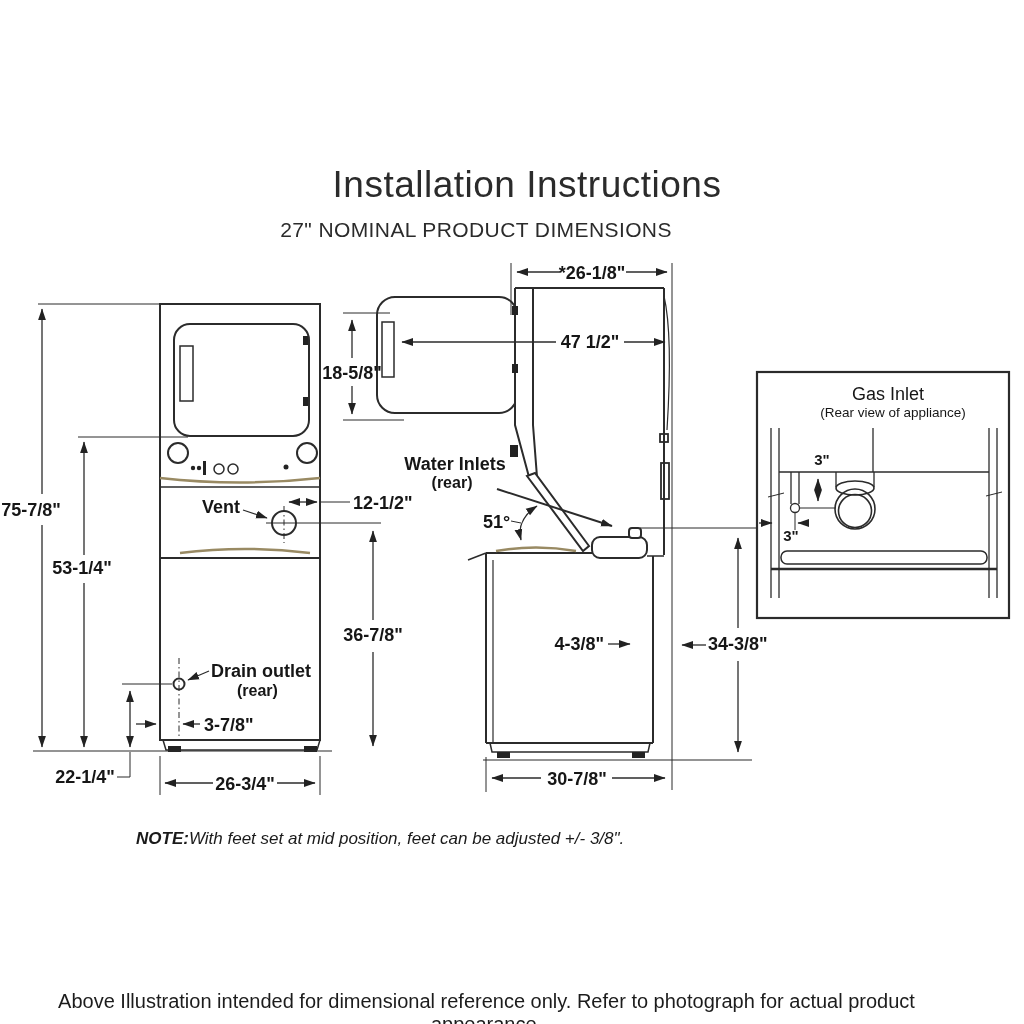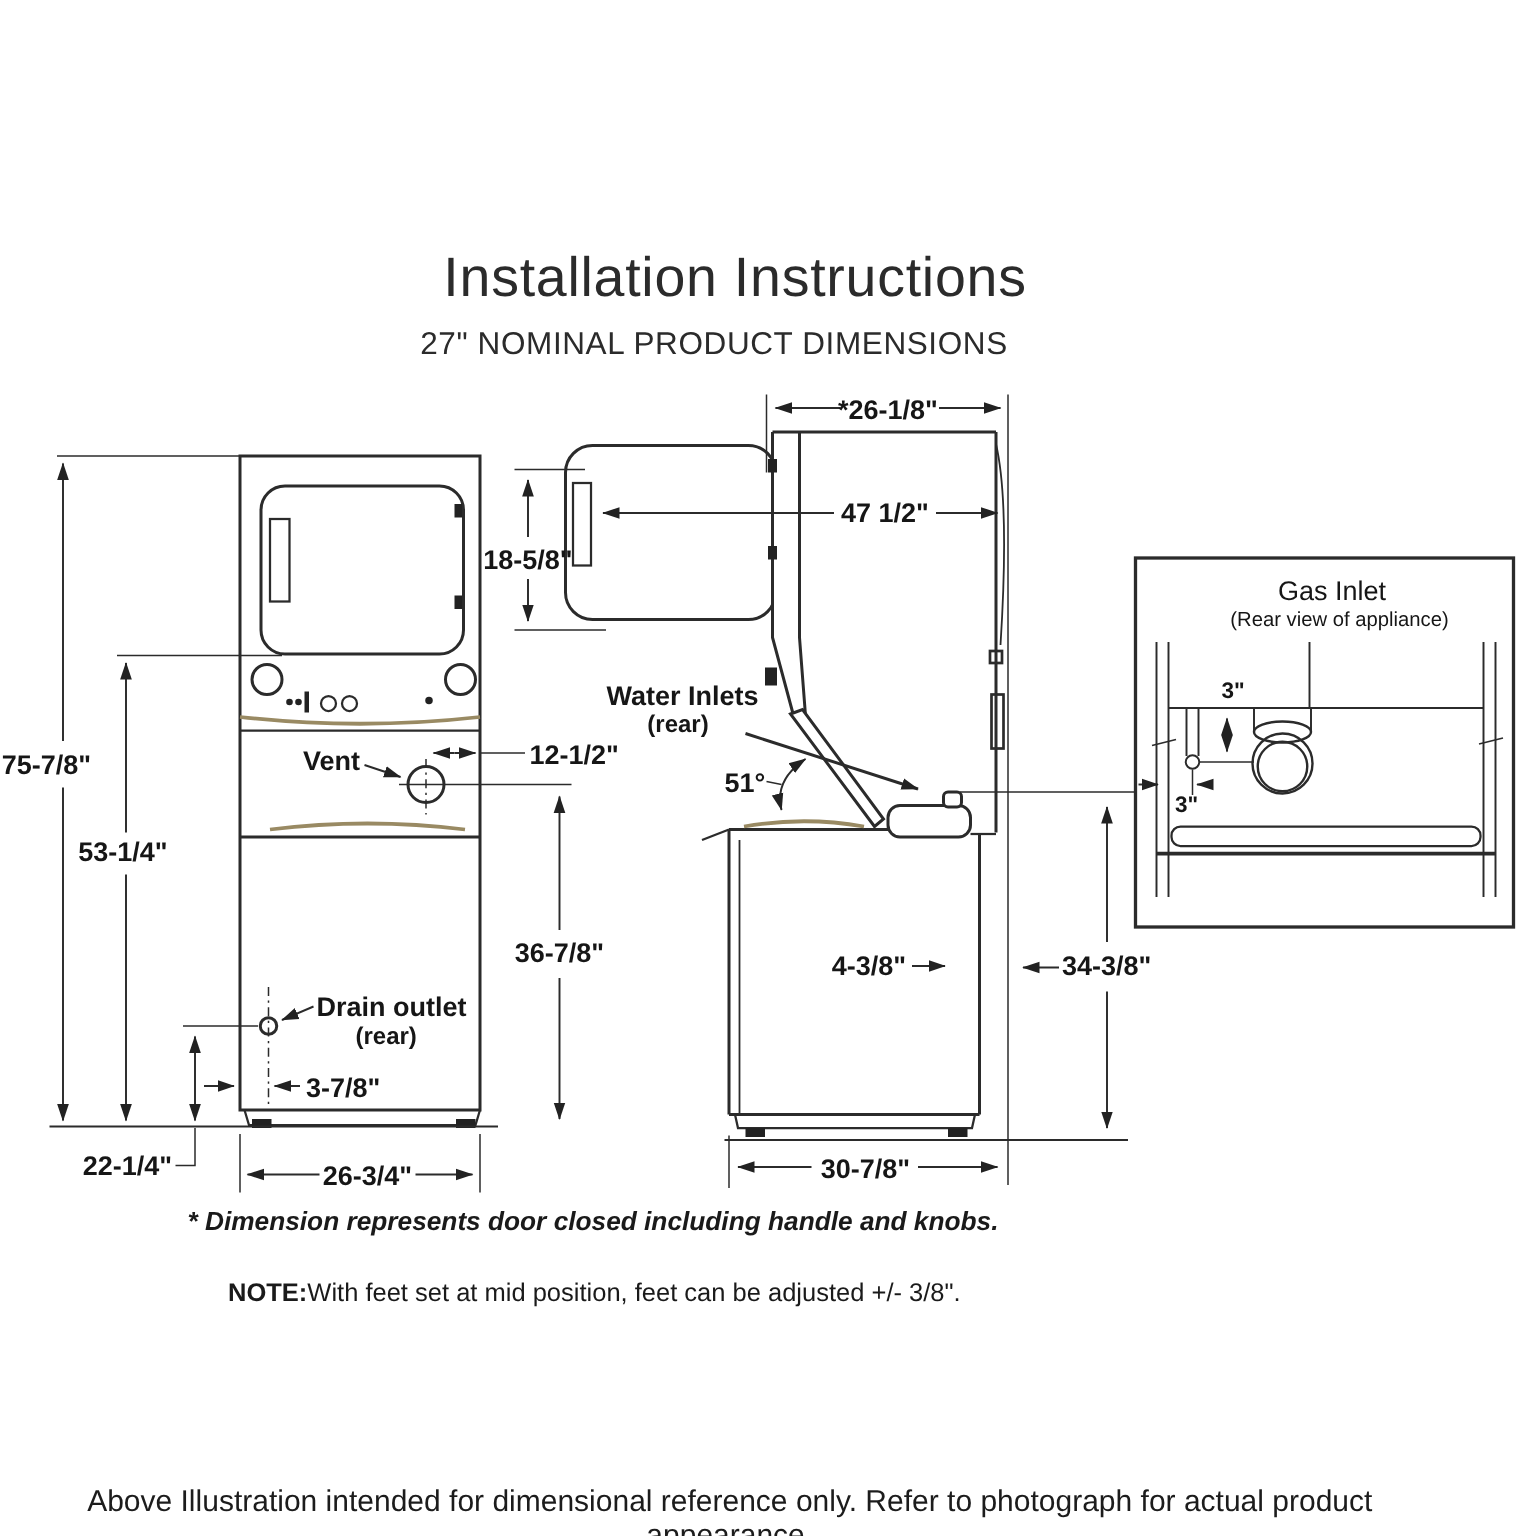--- a/index.html
+++ b/index.html
@@ -1,22 +1,22 @@
 <!DOCTYPE html>
 <html><head>
 <meta charset="utf-8">
 <style>
   html,body{margin:0;padding:0;background:#fff;}
   #page{position:relative;width:1024px;height:1024px;background:#ffffff;overflow:hidden;
         font-family:"Liberation Sans",sans-serif;color:#1a1a1a;}
   .abs{position:absolute;}
-  #title{top:164px;left:0;width:980px;text-align:center;font-size:37px;letter-spacing:.5px;color:#2b2b2b;}
+  #title{top:164px;left:0;width:980px;text-align:center;font-size:37px;letter-spacing:.5px;color:#2b2b2b;padding-left:37px;}
   #subtitle{top:218px;left:0;width:952px;text-align:center;font-size:21px;letter-spacing:.4px;color:#2b2b2b;}
   #note1{top:804px;left:125px;font-size:17.5px;font-weight:bold;font-style:italic;}
-  #note2{top:829px;left:152px;font-size:17px;margin-top:23px;}
+  #note2{top:829px;left:136px;font-size:17px;font-style:italic;}
   #note2 b{font-weight:bold;}
   #footer{top:990px;left:0;width:973px;text-align:center;font-size:20px;color:#1c1c1c;}
   svg text{fill:#161616;}
   .dim{font-size:18px;font-weight:bold;}
   .dimsm{font-size:16px;font-weight:bold;}
   .gastitle{font-size:18px;}
   .gassub{font-size:13.5px;}
   .gasdim{font-size:15px;font-weight:bold;}
 </style>
 </head>
@@ -235,17 +235,16 @@
     </g>
 
     <g>
       <text class="gastitle" x="888" y="400" text-anchor="middle">Gas Inlet</text>
       <text class="gassub" x="893" y="417" text-anchor="middle">(Rear view of appliance)</text>
       <text class="gasdim" x="822" y="465" text-anchor="middle">3"</text>
       <text class="gasdim" x="791" y="541" text-anchor="middle">3"</text>
     </g>
   </svg>
 
-  <div id="note1" class="abs">* Dimension represents door closed including handle and knobs.</div>
   <div id="note2" class="abs"><b>NOTE:</b><span>With feet set at mid position, feet can be adjusted +/- 3/8".</span></div>
 
   <div id="footer" class="abs">Above Illustration intended for dimensional reference only. Refer to photograph for actual product appearance.</div>
 </div>
 
 </body></html>

